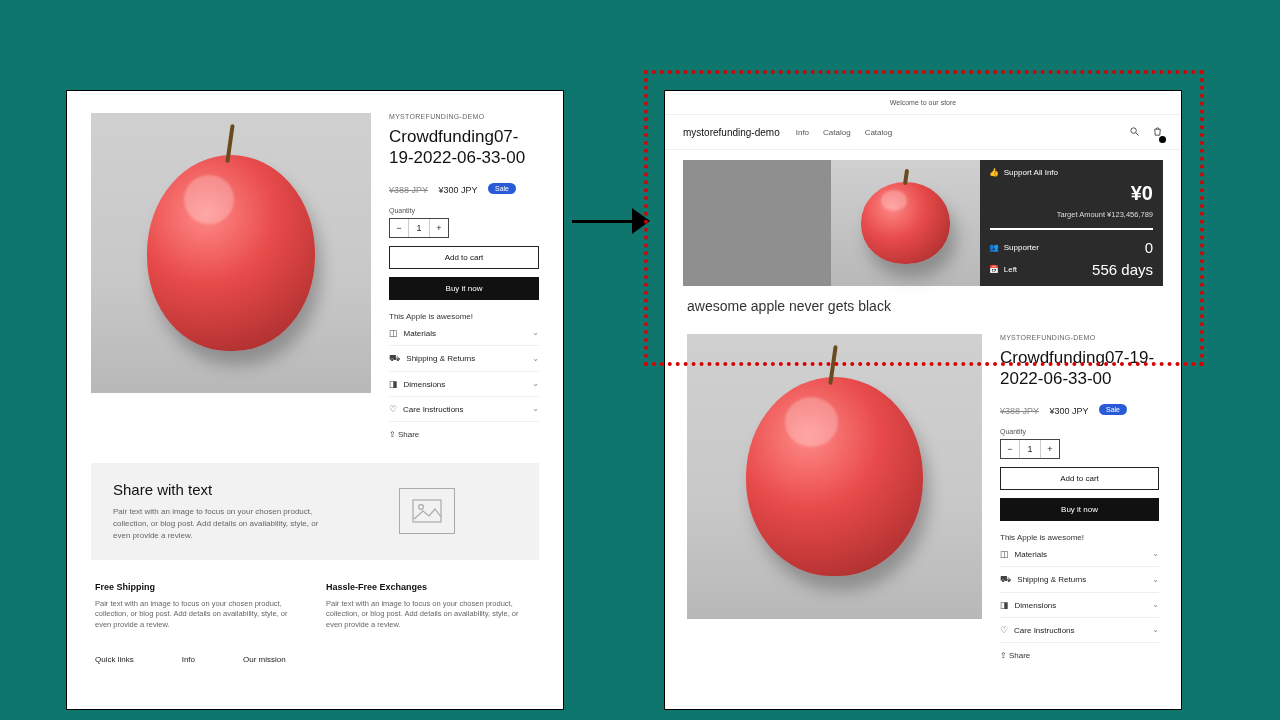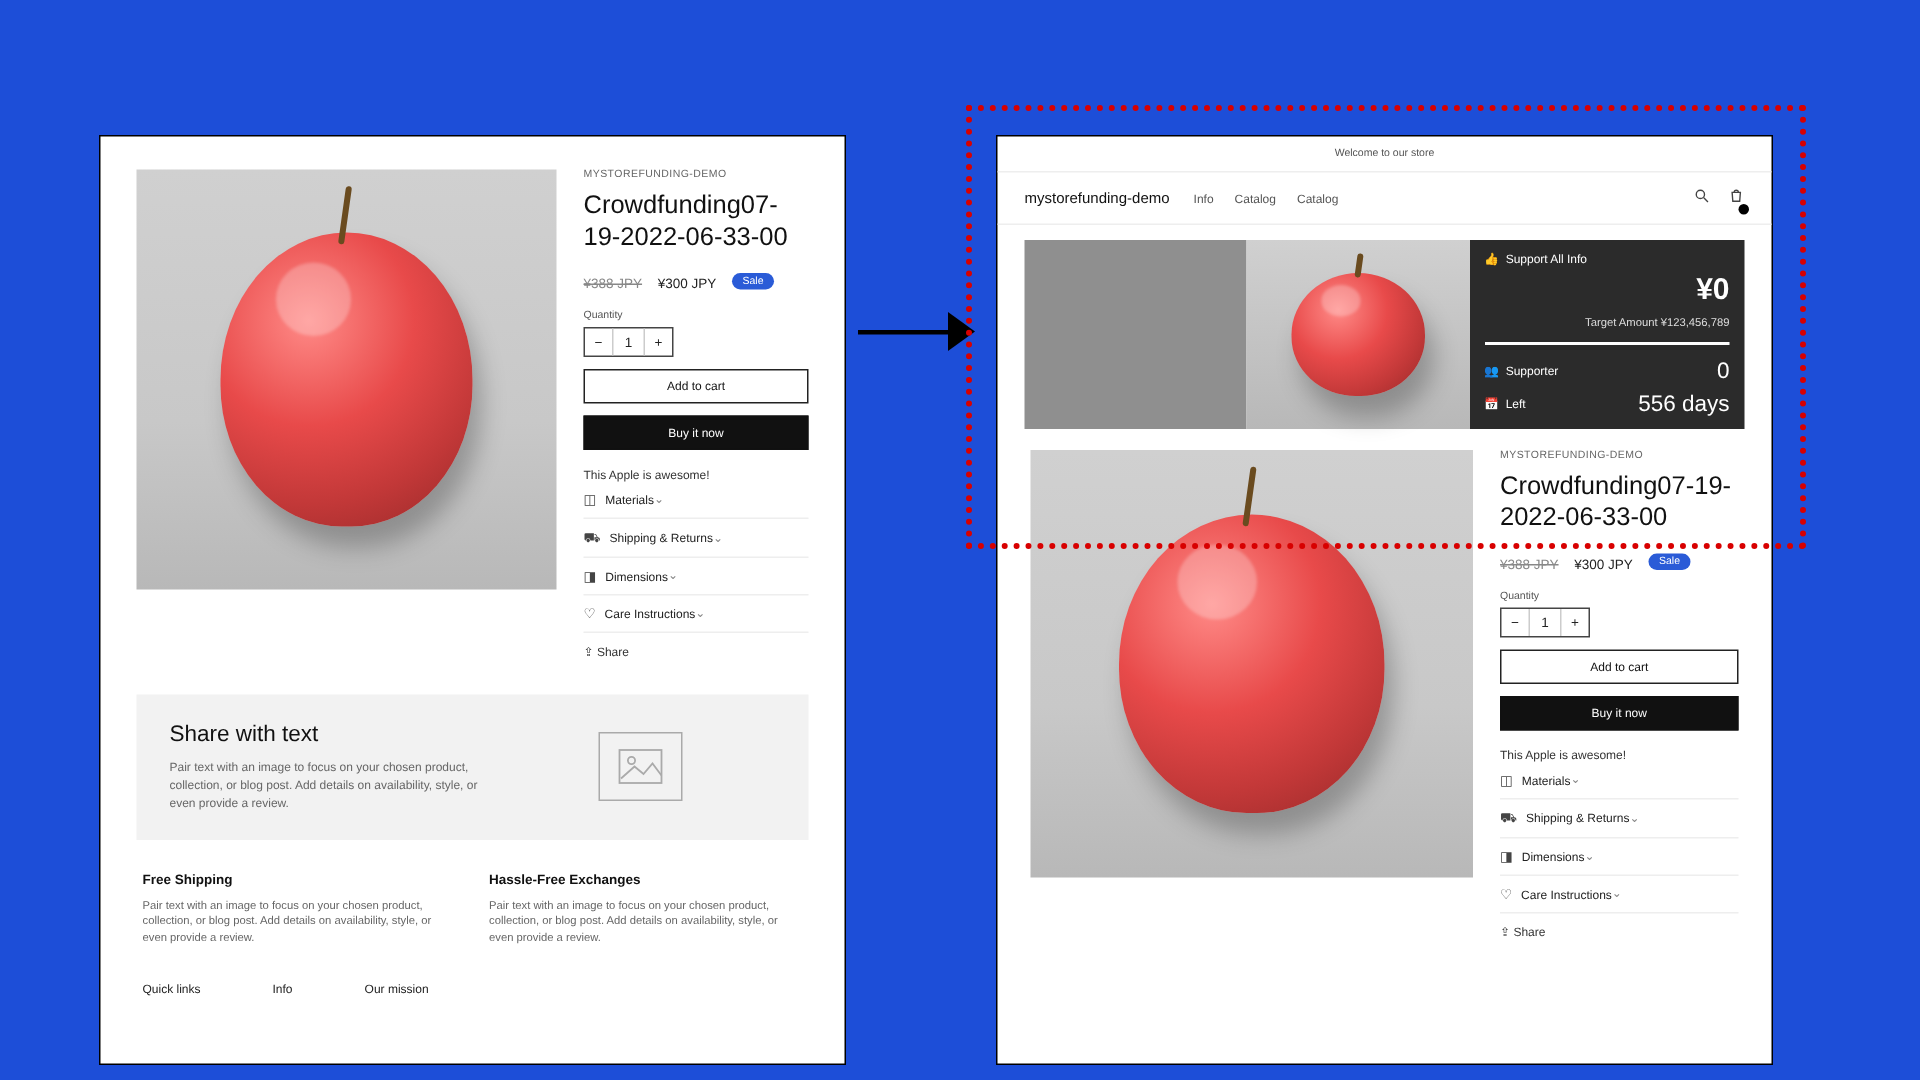--- a/index.html
+++ b/index.html
@@ -1,17 +1,17 @@
 <!DOCTYPE html>
 <html><head>
 <meta charset="utf-8">
 <style>
   *{box-sizing:border-box;margin:0;padding:0;font-family:Arial,Helvetica,sans-serif}
   html,body{width:1280px;height:720px;background:#fff}
-  .stage{position:relative;width:1280px;height:720px;background:#1d4ed8;overflow:hidden}
+  .stage{position:relative;width:1280px;height:720px;background:#0f766e;overflow:hidden}
 
   .panel{position:absolute;border:1px solid #000;background:#fff}
   .left{left:66px;top:90px;width:498px;height:620px}
   .right{left:664px;top:90px;width:518px;height:620px}
 
   
   .arrow{position:absolute;left:572px;top:208px;width:80px;display:flex;align-items:center;color:#000}
   .arrow .line{flex:1;height:3px;background:#000}
   .arrow svg{}
 
@@ -30,21 +30,21 @@
   .new{font-size:9px;color:#222;margin-left:6px}
   .tag{display:inline-block;background:#2a5bd7;color:#fff;font-size:7px;padding:2px 7px;border-radius:8px;margin-left:6px;vertical-align:middle}
   .qlabel{font-size:7px;color:#555;margin-top:10px}
   .qty{display:inline-flex;border:1px solid #444;margin-top:4px}
   .qty span{width:18px;height:18px;display:flex;align-items:center;justify-content:center;font-size:9px;color:#222}
   .qty .num{width:22px;border-left:1px solid #ccc;border-right:1px solid #ccc}
   .btn{display:block;font-size:8px;text-align:center;padding:6px 0;margin-top:8px}
   .outline{border:1px solid #222;background:#fff;color:#111}
   .solid{background:#111;color:#fff;border:1px solid #111}
   .desc{font-size:8px;color:#333;margin-top:12px}
-  .acc{display:flex;align-items:center;justify-content:flex-start;padding:7px 0;border-bottom:1px solid #eee;font-size:8px;color:#222}
+  .acc{display:flex;align-items:center;justify-content:space-between;padding:7px 0;border-bottom:1px solid #eee;font-size:8px;color:#222}
   .acc:first-of-type{border-top:1px solid #eee;margin-top:10px}
   .acc .ico{margin-right:6px;font-size:9px;color:#444}
   .acc .chev{font-size:8px;color:#888}
   .share{font-size:8px;color:#333;margin-top:8px}
 
   .iwtext{background:#f2f2f2;padding:18px 22px;display:flex;gap:18px}
   .iwtext .l{flex:1.15}
   .iwtext .r{flex:1;display:flex;align-items:center;justify-content:center}
   .iwtext h3{font-size:15px;font-weight:500;color:#111;margin-bottom:8px}
   .iwtext p{font-size:8px;color:#666;line-height:1.5}
@@ -213,20 +213,21 @@
         <div class="row">
             <span class="lab">
               <span>📅</span>
               <span>Left</span>
             </span>
             <span class="bigr">556 days</span>
           </div>
       </div>
     </div>
 
+    <div class="tagline">awesome apple never gets black</div>
 
     <div style="display:flex;padding:14px 22px 0;gap:18px">
       <div class="pimg" style="width:295px;height:285px">
           <div class="apple"></div>
         </div>
       <div style="flex:1;min-width:0">
         <div class="vendor">MYSTOREFUNDING-DEMO</div>
         <div class="title">Crowdfunding07-19-2022-06-33-00</div>
         <div style="margin-top:10px">
           <span class="old">¥388 JPY</span>

